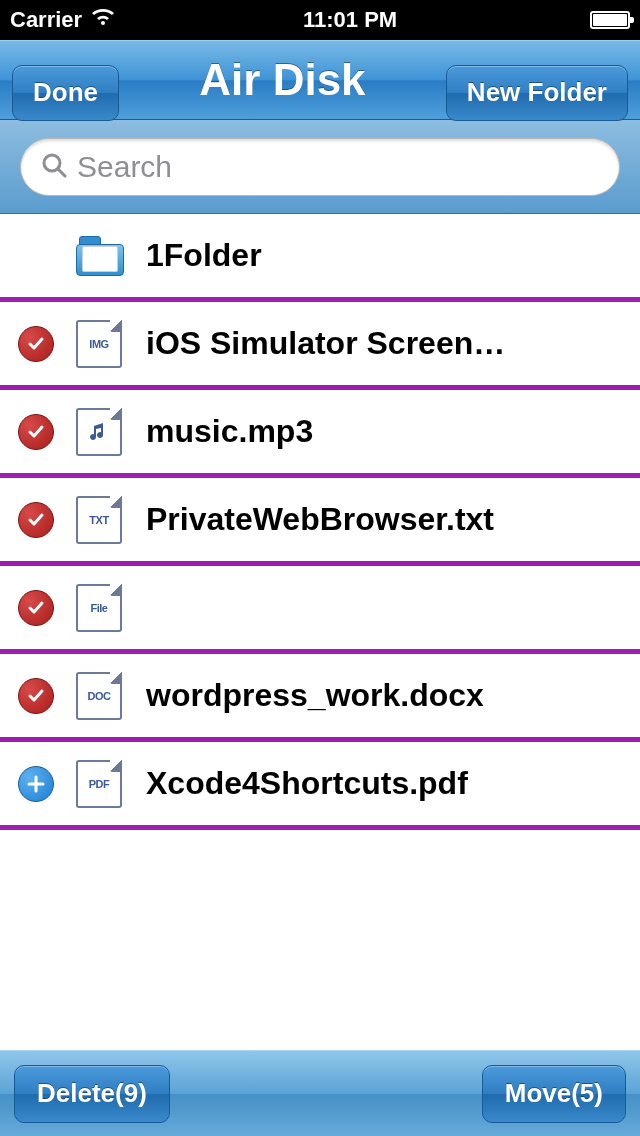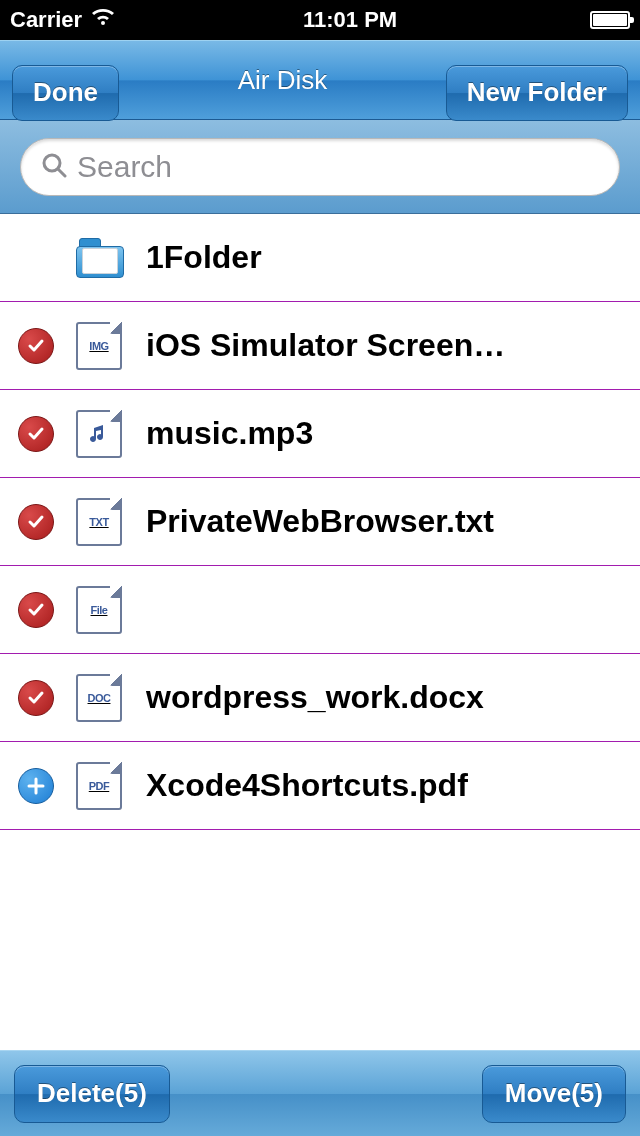--- a/index.html
+++ b/index.html
@@ -7,41 +7,41 @@
 .statusbar { height: 40px; background: #000; color: #fff; display: flex; align-items: center; padding: 0 10px; font-size: 22px; font-weight: 600; }
 .statusbar .left { display: flex; align-items: center; gap: 8px; }
 .statusbar .center { flex: 1; text-align: center; }
 .statusbar .right { display: flex; align-items: center; }
 .wifi-icon { display:inline-block; }
 .battery { width: 40px; height: 18px; border: 2px solid #fff; border-radius: 3px; position: relative; margin-left: 6px; }
 .battery:after { content:""; position:absolute; right:-6px; top:4px; width:4px; height:6px; background:#fff; border-radius:0 2px 2px 0; }
 .battery .fill { position:absolute; left:1px; top:1px; bottom:1px; right:1px; background:#fff; border-radius:1px; }
 
 .navbar { height: 80px; background: linear-gradient(to bottom, #79b9e6 0%, #3e93d6 50%, #2a7cc4 51%, #4f9fdb 100%); border-top:1px solid #9ed2f1; border-bottom:1px solid #1c5a93; display:flex; align-items:center; justify-content:space-between; padding:0 12px; }
-.nav-title { color:#fff; font-size:26px; font-weight:400; text-shadow:0 -1px 0 rgba(0,0,0,0.4); }
+.nav-title { color:#fff; font-size:44px; font-weight:700; text-shadow:0 -1px 0 rgba(0,0,0,0.4); }
 .nav-btn { display:inline-flex; align-items:center; justify-content:center; height:56px; padding:0 20px; border-radius:10px; background:linear-gradient(to bottom,#4a9adb 0%,#2f7ec3 50%,#1f6bae 51%,#3a8acb 100%); border:1px solid #185a94; color:#fff; font-size:26px; font-weight:700; text-shadow:0 -1px 0 rgba(0,0,0,0.4); box-shadow: inset 0 1px 0 rgba(255,255,255,0.3); margin-top: 25px; }
 
 .searchbar { height: 94px; background: linear-gradient(to bottom,#8dbde0 0%,#5b9cce 100%); border-bottom:1px solid #3a6e9a; display:flex; align-items:center; padding:0 20px; }
 .search-field { flex:1; height:58px; border-radius:29px; background:#fff; border:1px solid #b8b8b8; display:flex; align-items:center; padding:0 20px; box-shadow: inset 0 2px 3px rgba(0,0,0,0.15); }
 .search-icon { color:#8e8e93; margin-right:10px; }
 .search-input { flex:1; border:none; outline:none; font-size:30px; color:#15803d; background:transparent; }
 .search-input::placeholder { color:#8e8e93; }
 
 .list { background:#fff; }
-.row { height:88px; display:flex; align-items:center; padding:0 16px; border-bottom:1px solid #a21caf; }
+.row { height:88px; display:flex; align-items:center; padding:0 16px; border-bottom:5px solid #a21caf; }
 .row .check { width:40px; height:40px; margin-right:20px; display:flex; align-items:center; justify-content:center; flex-shrink:0; }
 .row .spacer { width:60px; flex-shrink:0; }
 .row .ficon { width:46px; height:46px; margin-right:24px; display:flex; align-items:center; justify-content:center; flex-shrink:0; }
 .row .label { font-size:32px; font-weight:700; color:#000; white-space:nowrap; overflow:hidden; text-overflow:ellipsis; flex:1;}
 
 .check-red { width:36px; height:36px; border-radius:50%; background: radial-gradient(circle at 30% 30%, #d94a4a, #a71c1c); border:1px solid #7a1414; display:flex; align-items:center; justify-content:center; }
 .check-blue { width:36px; height:36px; border-radius:50%; background: radial-gradient(circle at 30% 30%, #5db2ef, #1d7dd4); border:1px solid #155d9e; display:flex; align-items:center; justify-content:center; }
 .check svg { display:block; }
 
-.file-badge { width:50px; height:48px; border:2px solid #6b7a99; border-radius:3px; position:relative; background:#fff; display:flex; align-items:center; justify-content:center;text-decoration:underline; }
+.file-badge { width:50px; height:48px; border:2px solid #6b7a99; border-radius:3px; position:relative; background:#fff; display:flex; align-items:center; justify-content:center; }
 .file-badge:before { content:""; position:absolute; top:-2px; right:-2px; width:12px; height:12px; background:linear-gradient(135deg,#fff 49%, #6b7a99 50%); border-bottom-left-radius:2px; }
 .file-badge span { font-size:11px; font-weight:700; color:#3a5a9a; letter-spacing:-0.5px; }
 
 .folder-icon { width:48px; height:40px; position:relative; }
 .folder-back { position:absolute; bottom:0; left:0; width:48px; height:32px; background:linear-gradient(to bottom,#7ec4ef,#2f8fd0); border-radius:4px; border:1px solid #1f6ba5; }
 .folder-tab { position:absolute; top:0; left:3px; width:22px; height:12px; background:#2f8fd0; border-radius:3px 3px 0 0; border:1px solid #1f6ba5; }
 .folder-paper { position:absolute; bottom:4px; left:6px; width:36px; height:26px; background:#fff; border:1px solid #c9d2da; border-radius:2px; }
 
 .note-icon svg { display:block; }
 
@@ -185,15 +185,15 @@
       <div class="ficon">
         <div class="file-badge">
           <span>PDF</span>
         </div>
       </div>
       <div class="label">Xcode4Shortcuts.pdf</div>
     </div>
   </div>
 
 <div class="toolbar">
-  <div class="tool-btn">Delete(5)</div>
+  <div class="tool-btn">Delete(9)</div>
   <div class="tool-btn">Move(5)</div>
 </div>
 
 </body></html>

